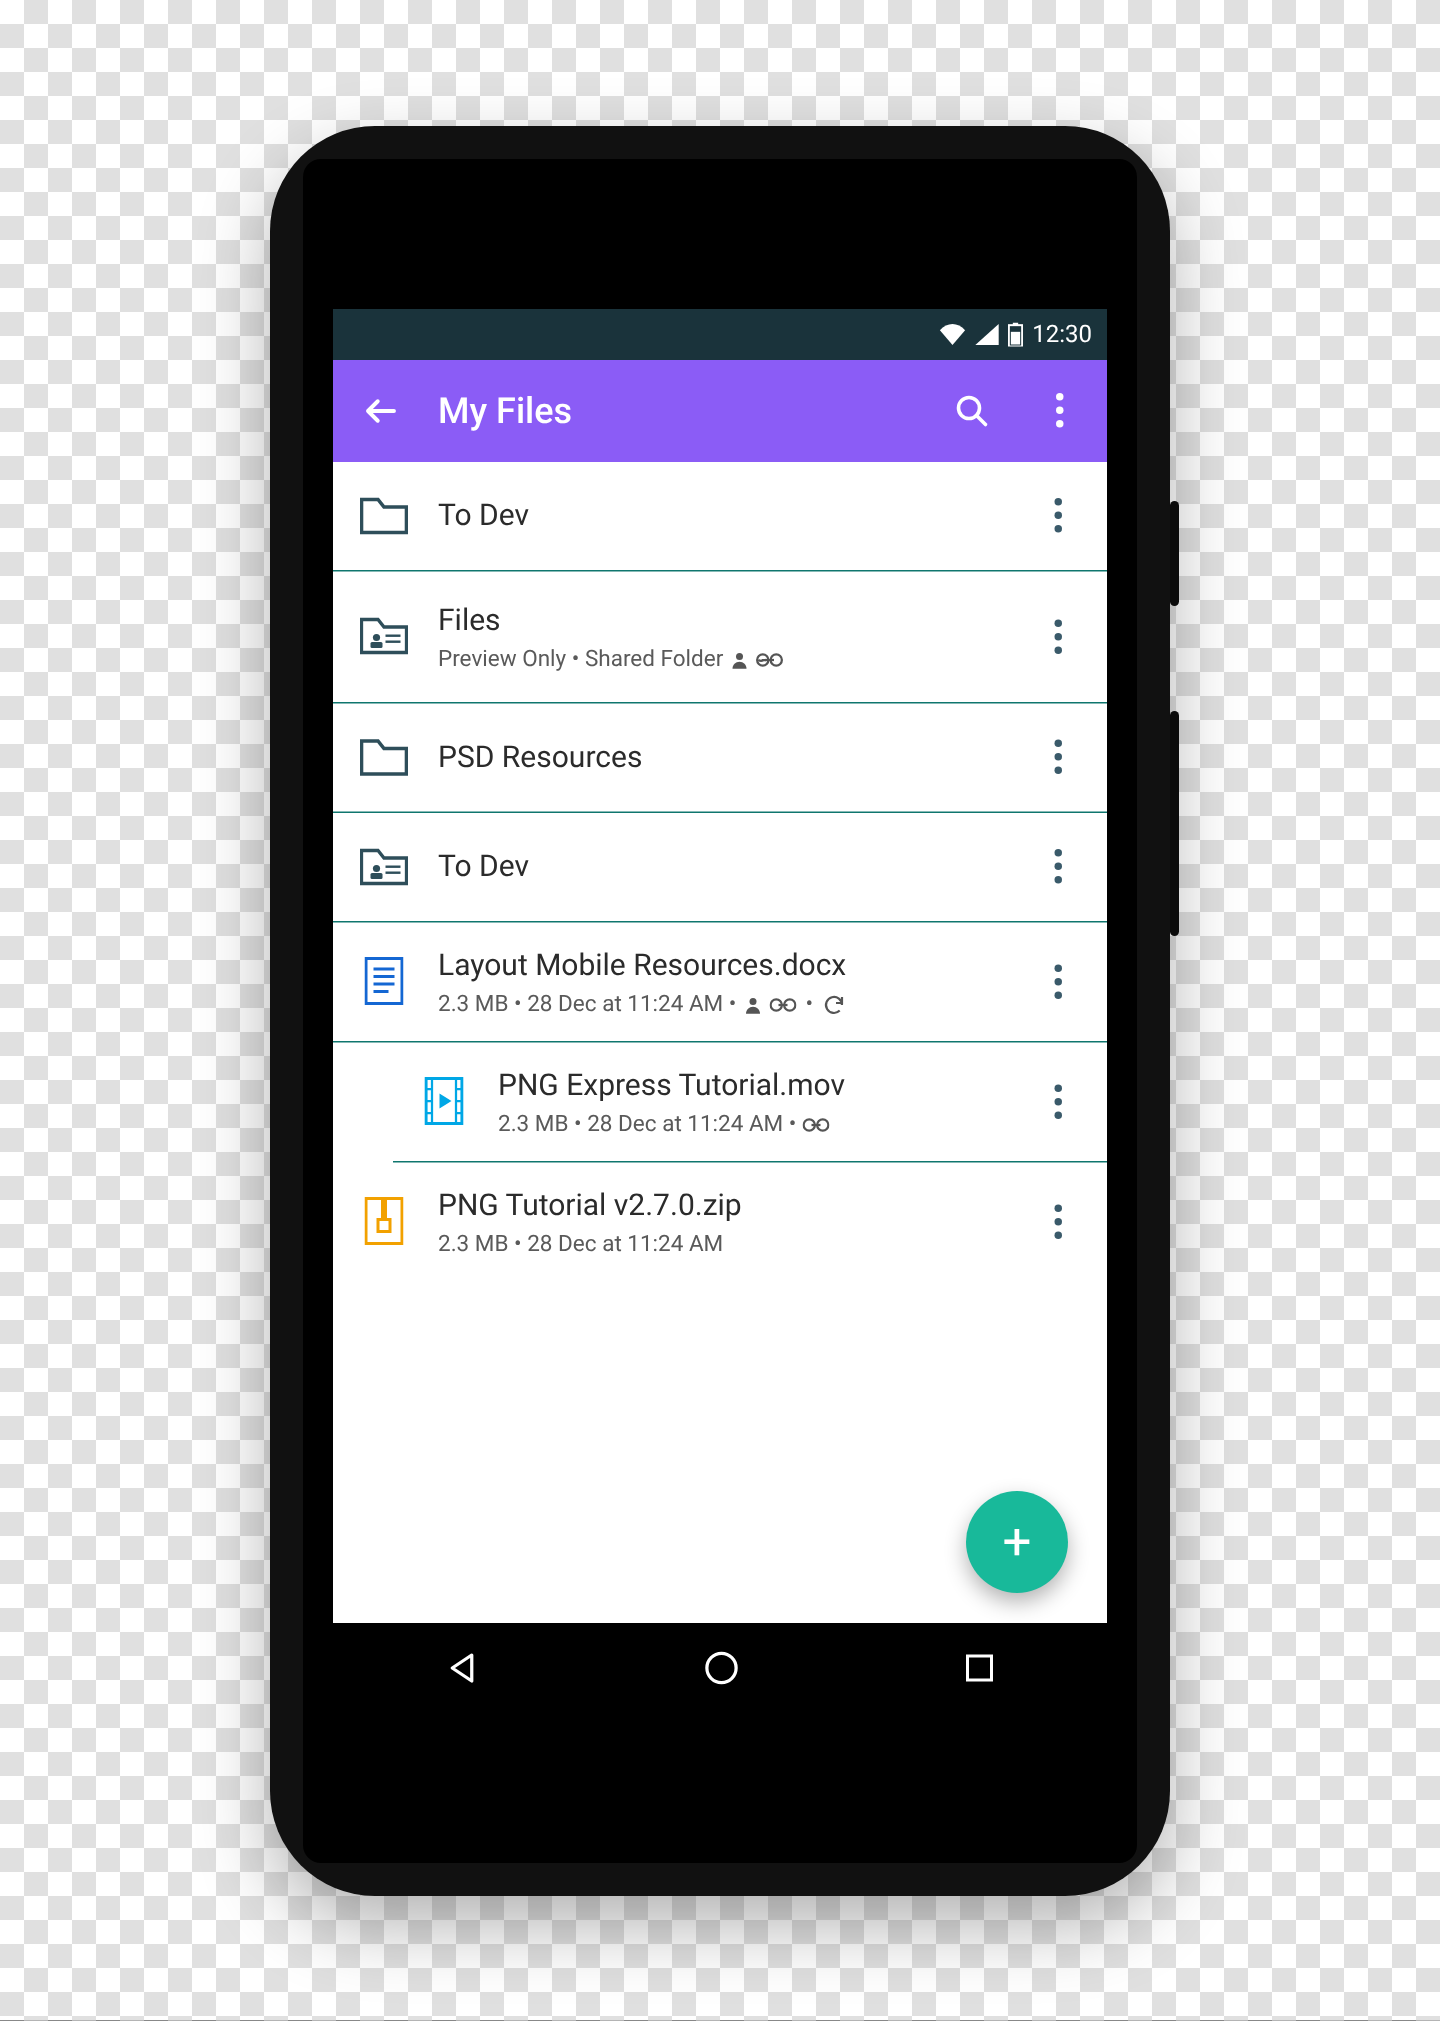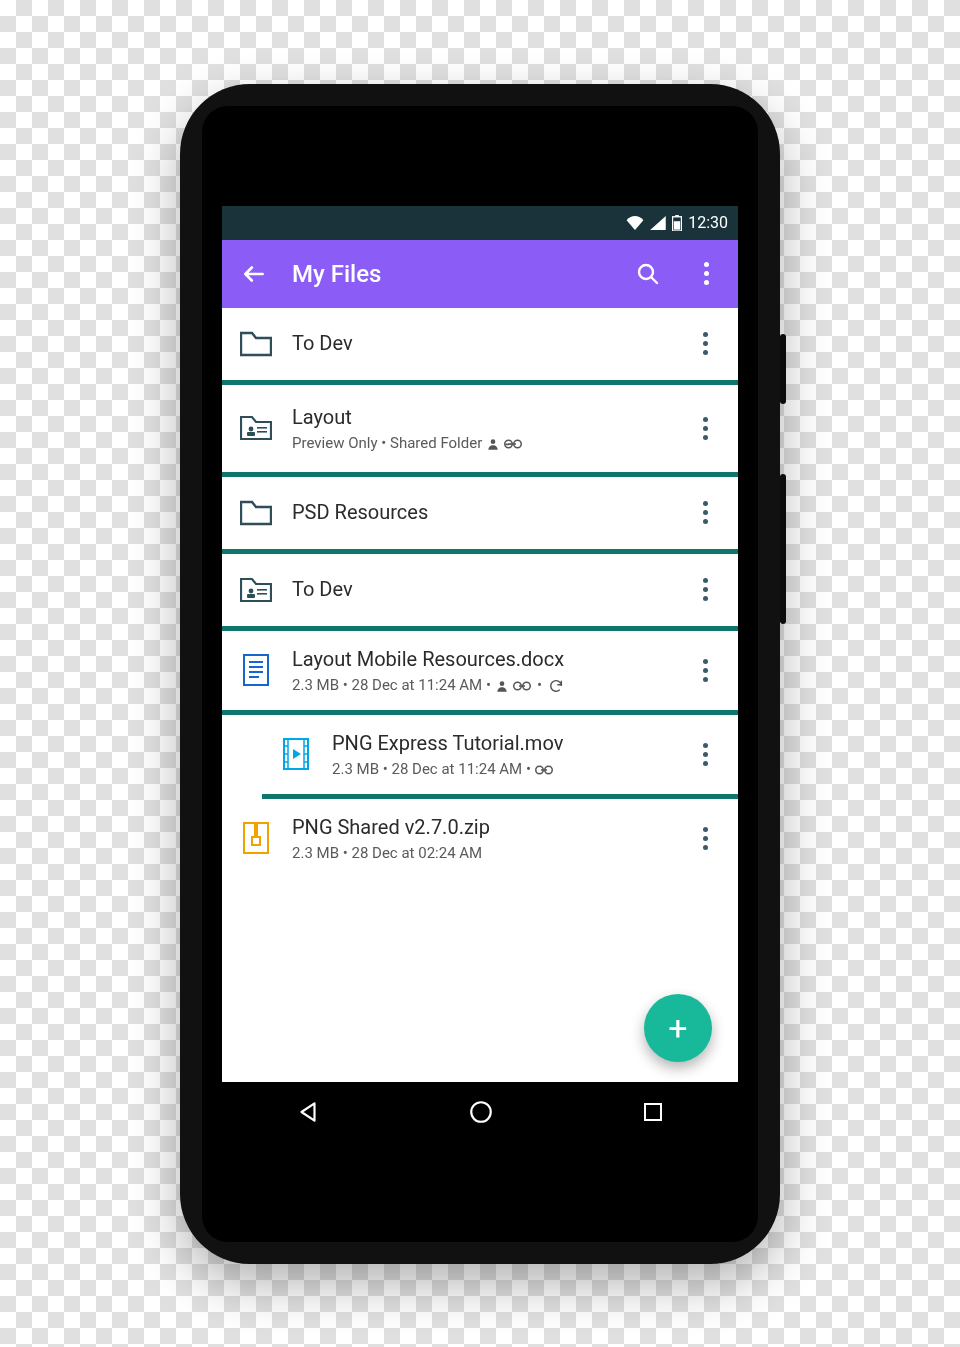--- a/index.html
+++ b/index.html
@@ -23,21 +23,21 @@
   background: #111;
   border-radius: 70px;
   padding: 22px;
   box-shadow: 0 20px 50px rgba(0,0,0,.3);
   position: relative;
 }
 .phone-inner {
   width: 100%;
   height: 100%;
   background: #000;
-  border-radius: 26px;
+  border-radius: 12px;
   position: relative;
   overflow: hidden;
 }
 .camera { position:absolute; top:36px; left:130px; width:14px; height:14px; border-radius:50%; background:#2a2a2a; }
 .speaker-slit { position:absolute; top:34px; left:50%; transform:translateX(-50%); width:110px; height:10px; border-radius:5px; background:#222; }
 .proximity { position:absolute; top:64px; left:50%; transform:translateX(-50%); width:36px; height:12px; border-radius:6px; background:#000; box-shadow: inset 0 0 0 2px #0a0a0a; }
 .side-btn-top { position:absolute; right:-6px; top:250px; width:6px; height:70px; background:#0b0b0b; border-radius:3px; }
 .side-btn-bottom { position:absolute; right:-6px; top:390px; width:6px; height:150px; background:#0b0b0b; border-radius:3px; }
 
 .screen {
@@ -68,21 +68,21 @@
   align-items: center;
   padding: 0 12px;
   gap: 18px;
 }
 .app-bar .title { font-size: 24px; font-weight:500; flex:1; }
 .icon-btn { width:40px; height:40px; display:flex; align-items:center; justify-content:center; border-radius:50%; }
 .list { flex:1; background:#fff; overflow:hidden; position:relative; }
 .row {
   display:flex; align-items:center;
   padding: 20px 18px;
-  border-bottom: 5px solid #0f766e;
+  border-bottom: 1px solid #0f766e;
   gap: 20px;
   position:relative;
 }
 .row .file-icon { width:32px; height:32px; flex:0 0 32px; display:flex; align-items:center; justify-content:center; }
 .row .body { flex:1; min-width:0; }
 .row .name { font-size:20px; color:#2b2b2b; line-height:1.25; }
 .row .meta { font-size:15px; color:#5a5a5a; margin-top:4px; display:flex; align-items:center; flex-wrap:wrap; gap:4px; }
 .row .meta svg { vertical-align:middle; }
 .row .overflow { width:30px; display:flex; align-items:center; justify-content:center; }
 .dot3 { display:flex; flex-direction:column; gap:4px; }
@@ -188,21 +188,21 @@
           <div class="file-icon">
             <svg width="32" height="26" viewBox="0 0 32 26">
                 <path fill="none" stroke="#2e4e5a" stroke-width="2.2" d="M1 24V2h11l4 5h15v17z"></path>
                 <circle cx="11" cy="14" r="2.4" fill="#2e4e5a"></circle>
                 <rect x="7" y="17" width="8" height="4" rx="1" fill="#2e4e5a"></rect>
                 <rect x="17" y="12" width="10" height="1.6" fill="#2e4e5a"></rect>
                 <rect x="17" y="16" width="10" height="1.6" fill="#2e4e5a"></rect>
               </svg>
           </div>
           <div class="body">
-            <div class="name">Layout</div>
+            <div class="name">Files</div>
             <div class="meta">
               <span>Preview Only • Shared Folder</span>
               <span><svg width="14" height="14" viewBox="0 0 24 24">
                     <circle cx="12" cy="8" r="4" fill="#555"></circle>
                     <path fill="#555" d="M4 22c0-4.5 3.5-8 8-8s8 3.5 8 8z"></path>
                   </svg></span>
               <span><svg width="18" height="12" viewBox="0 0 24 12">
                     <path fill="none" stroke="#555" stroke-width="2" d="M9 6H5a4 4 0 010-0 4 4 0 010 0M9 6H5a4 4 0 000 0M7 6a5 5 0 01-5-0"></path>
                     <rect x="1" y="1" width="10" height="10" rx="5" fill="none" stroke="#555" stroke-width="2"></rect>
                     <rect x="13" y="1" width="10" height="10" rx="5" fill="none" stroke="#555" stroke-width="2"></rect>
@@ -334,23 +334,23 @@
 
         <div class="row" style="padding:16px 18px; border-bottom:none;">
           <div class="file-icon">
             <svg width="26" height="32" viewBox="0 0 26 32">
                 <rect x="1" y="1" width="24" height="30" fill="none" stroke="#f2a100" stroke-width="2"></rect>
                 <rect x="11" y="1" width="4" height="14" fill="#f2a100"></rect>
                 <rect x="9" y="15" width="8" height="8" fill="none" stroke="#f2a100" stroke-width="2"></rect>
               </svg>
           </div>
           <div class="body">
-            <div class="name">PNG Shared v2.7.0.zip</div>
+            <div class="name">PNG Tutorial v2.7.0.zip</div>
             <div class="meta">
-              <span>2.3 MB • 28 Dec at 02:24 AM</span>
+              <span>2.3 MB • 28 Dec at 11:24 AM</span>
             </div>
           </div>
           <div class="overflow">
               <div class="dot3">
                 <span></span>
                 <span></span>
                 <span></span>
               </div>
             </div>
         </div>

